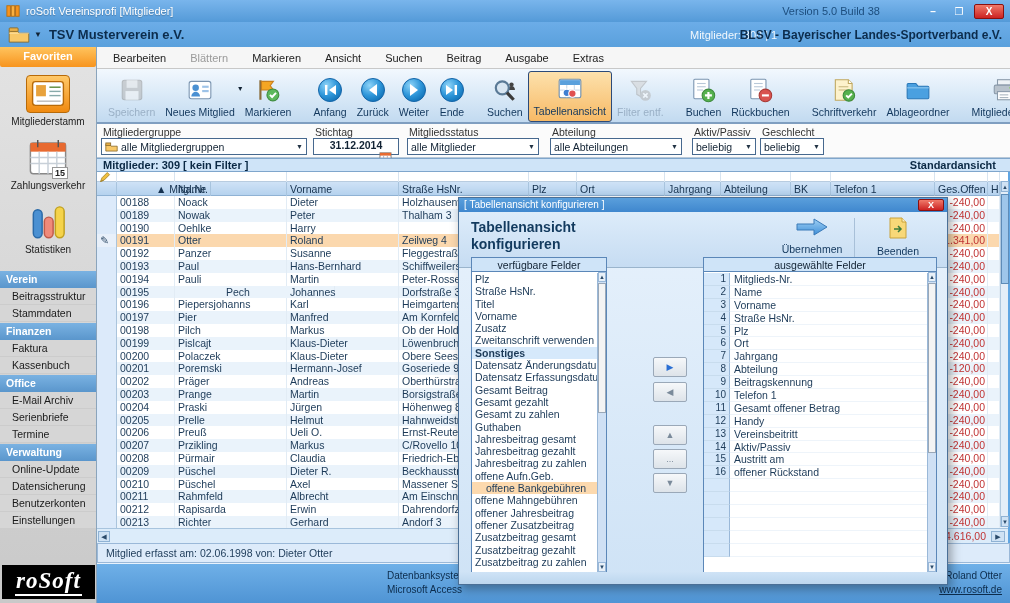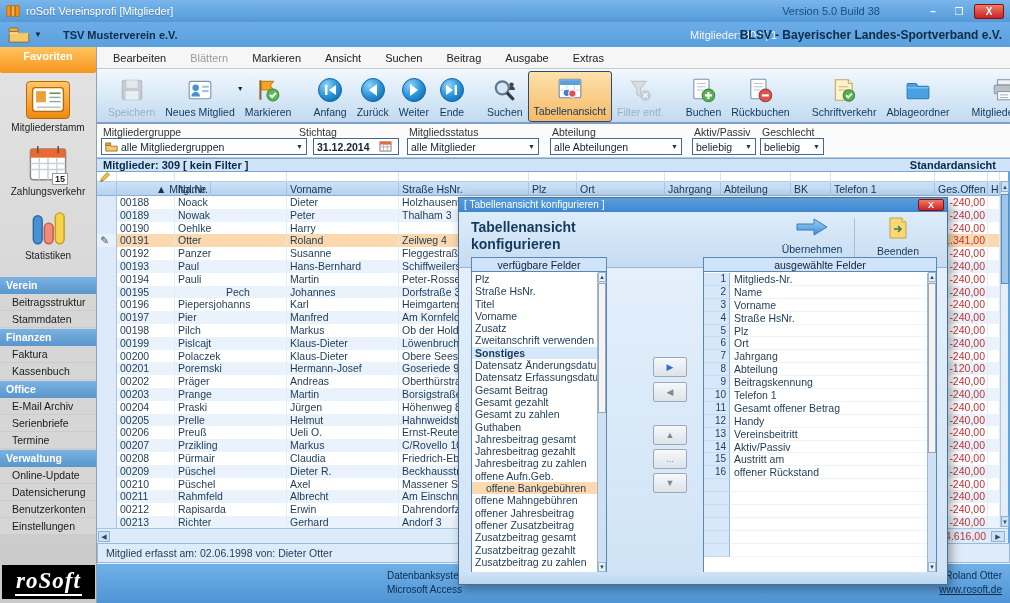--- a/index.html
+++ b/index.html
@@ -12,29 +12,29 @@
   #app-icon { width:14px; height:14px; margin-right:6px; }
   #titlebar .ttext { color:#ffffff; text-shadow:0 1px 1px rgba(0,0,0,.25); font-size:11px; }
   #version { position:absolute; right:130px; color:#1d4e7e; font-size:11px; }
   .winbtn { width:22px; height:15px; margin-left:4px; display:flex; align-items:center; justify-content:center;
     color:#fff; font-size:10px; font-weight:bold; border-radius:2px; }
   #btn-close { width:30px; background:linear-gradient(#f07a6a,#cc2222); border:1px solid #8a1010; }
 
   
   #infobar { position:absolute; left:0; top:22px; width:1010px; height:25px;
     background:linear-gradient(#6cadE8,#5aa0dc); display:flex; align-items:center; padding:0 8px; }
-  #infobar .club { font-weight:bold; font-size:11px; color:#0c2c4c; margin-left:21px; }
+  #infobar .club { font-weight:bold; font-size:13px; color:#0c2c4c; margin-left:7px; }
   #members-count { position:absolute; left:690px; color:#f2f8fd; }
   #assoc { position:absolute; right:8px; font-weight:bold; color:#0c2c4c; font-size:12px; }
   .caret { font-size:8px; color:#123; margin-left:4px; }
 
   
   #sidebar { position:absolute; left:0; top:47px; width:97px; height:556px;
     background:linear-gradient(#e3e3e3,#c9c9c9); border-right:1px solid #8aa4bc; }
-  #fav-header { height:26px; background:linear-gradient(#ffc45e,#f7941e); color:#fff; font-weight:bold;
+  #fav-header { height:20px; background:linear-gradient(#ffc45e,#f7941e); color:#fff; font-weight:bold;
     text-align:center; line-height:18px; font-size:11px; border-radius:0 0 2px 2px; }
   .fav-item { display:flex; flex-direction:column; align-items:center; padding:8px 0 4px 0; }
   .fav-item .ficon { width:44px; height:38px; display:flex; align-items:center; justify-content:center; position:relative; }
   .fav-item .flabel { font-size:10px; color:#222; margin-top:3px;text-align:center; }
   .fav-active { background:linear-gradient(#ffc868,#f08a10); border:1px solid #b86a08; border-radius:4px; }
   .badge15 { position:absolute; right:2px; bottom:-2px; background:#fff; border:1px solid #999; font-size:9px;
     font-weight:bold; padding:0 2px; color:#222; }
   .side-section-header { height:17px; background:linear-gradient(#7ab2e2,#5a96cc); color:#fff; font-weight:bold;
     font-size:10.5px; line-height:17px; padding-left:6px; margin-top:1px; }
   .side-item { height:17px; line-height:17px; padding-left:12px; font-size:10.5px; color:#1a1a1a; background:#d6d6d6; border-bottom:1px solid #cccccc;}
@@ -472,22 +472,22 @@
 <div id="filterpanel">
     <div class="flabel2" style="left: 6px;">Mitgliedergruppe</div>
     <div class="fbox" style="left: 4px; width: 206px;">
       <svg width="13" height="10" viewBox="0 0 16 12">
         <path d="M1 3h5l1.5 2H15v6H1z" fill="#f8c868" stroke="#8a6a2a"></path>
         <rect x="1" y="1" width="6" height="3" fill="#e8b048" stroke="#8a6a2a"></rect>
       </svg>
       <span>alle Mitgliedergruppen</span>
       <span class="dd">▼</span>
     </div>
-    <div class="flabel2" style="left: 202px;">Stichtag</div>
-    <div class="fbox date" style="left: 216px; width: 86px;">
+    <div class="flabel2" style="left: 218px;">Stichtag</div>
+    <div class="fbox date" style="left: 216px; width: 86px; flex-direction: column;">
       <span>31.12.2014</span>
       <span style="margin-left: auto;"><svg width="13" height="12" viewBox="0 0 14 13">
           <rect x="1" y="2" width="12" height="10" fill="#fff" stroke="#777"></rect>
           <rect x="1" y="2" width="12" height="3" fill="#e86a30"></rect>
           <g stroke="#aab">
             <line x1="1" y1="7.5" x2="13" y2="7.5"></line>
             <line x1="5" y1="5" x2="5" y2="12"></line>
             <line x1="9" y1="5" x2="9" y2="12"></line>
           </g>
         </svg></span>

